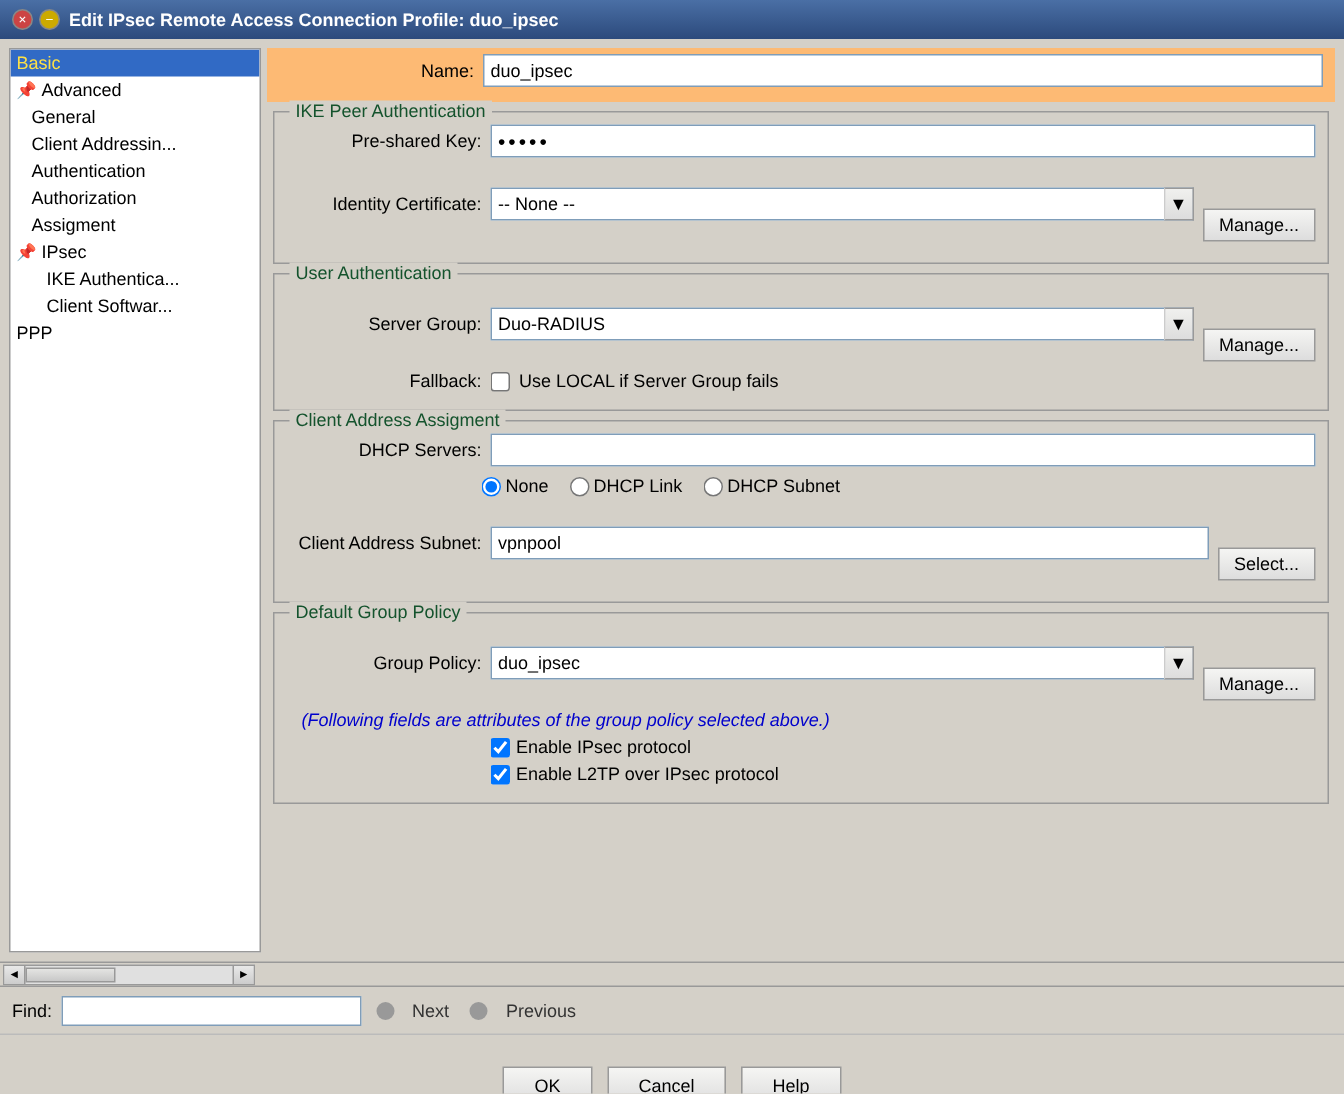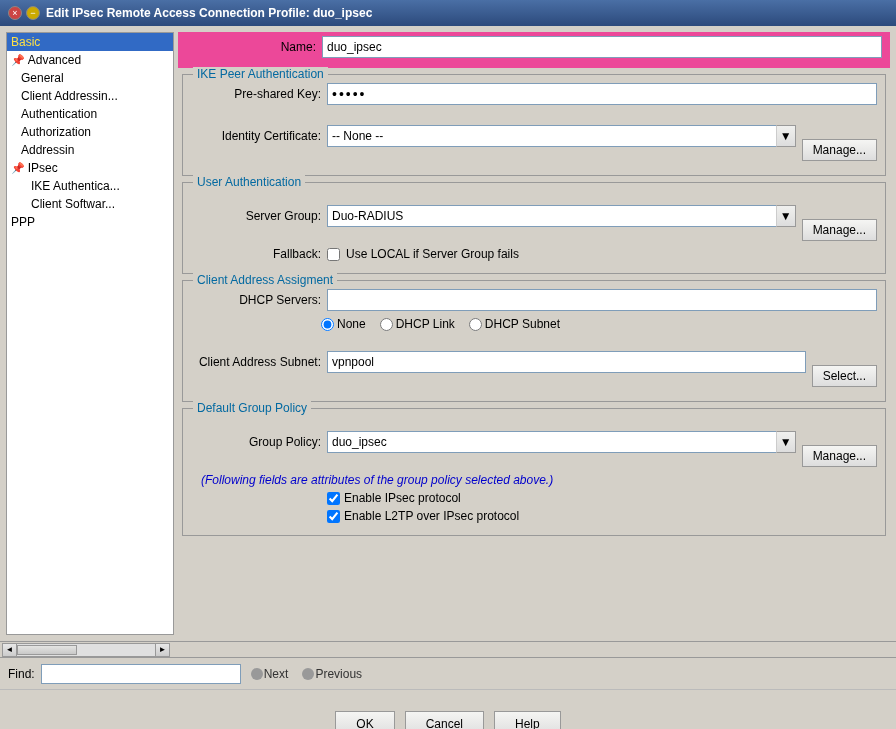--- a/index.html
+++ b/index.html
@@ -78,21 +78,21 @@
       font-size: 11px;
     }
     .right-panel {
       flex: 1;
       margin: 6px 6px 6px 4px;
       background: #d4d0c8;
       overflow-y: auto;
       overflow-x: hidden;
     }
     .form-section {
-      background: #ec4899;
+      background: #fdba74;
       padding: 4px 8px;
     }
     .field-row {
       display: flex;
       align-items: center;
       margin-bottom: 6px;
       gap: 6px;
     }
     .field-label {
       min-width: 130px;
@@ -118,21 +118,21 @@
       padding: 8px 8px 8px 8px;
       position: relative;
     }
     .group-box-title {
       position: absolute;
       top: -8px;
       left: 10px;
       background: #d4d0c8;
       padding: 0 4px;
       font-size: 12px;
-      color: #0369a1;
+      color: #14532d;
     }
     .select-wrapper {
       position: relative;
       display: flex;
       align-items: center;
     }
     .select-input {
       appearance: none;
       -webkit-appearance: none;
       border: 1px solid #7f9db9;
@@ -219,21 +219,21 @@
       width: 200px;
       height: 20px;
       border: 1px solid #7f9db9;
       background: white;
       padding: 2px 4px;
       font-size: 12px;
     }
     .nav-btn {
       display: flex;
       align-items: center;
-      gap: 1px;
+      gap: 12px;
       background: none;
       border: none;
       font-size: 12px;
       cursor: pointer;
       color: #333;
       padding: 2px 4px;
     }
     .nav-btn:disabled { color: #999; }
     .bottom-buttons {
       height: 40px;
@@ -290,21 +290,21 @@
       <div class="tree-item level1">
         <span>Client Addressin...</span>
       </div>
       <div class="tree-item level1">
         <span>Authentication</span>
       </div>
       <div class="tree-item level1">
         <span>Authorization</span>
       </div>
       <div class="tree-item level1">
-        <span>Addressin</span>
+        <span>Assigment</span>
       </div>
       <div class="tree-item level0">
         <span class="pin-icon">📌</span>
         <span>IPsec</span>
       </div>
       <div class="tree-item level2">
         <span>IKE Authentica...</span>
       </div>
       <div class="tree-item level2">
         <span>Client Softwar...</span>

